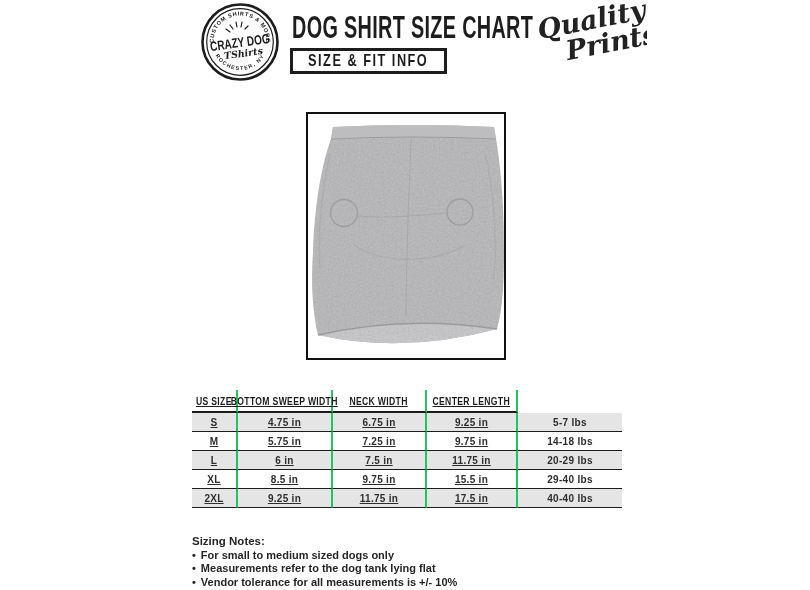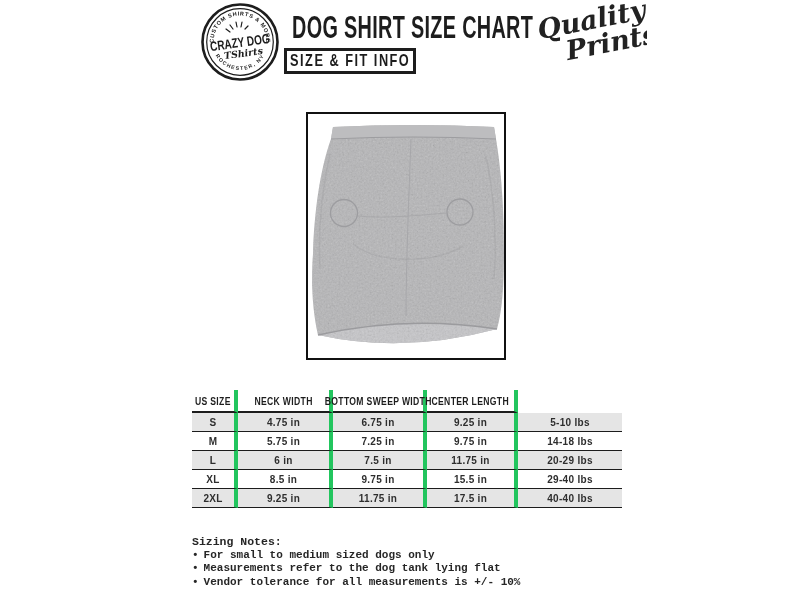--- a/index.html
+++ b/index.html
@@ -10,21 +10,21 @@
 
   
   .logo-wrap { position:absolute; left:189px; top:0px; width:102px; height:84px; }
   .title-wrap { position:absolute; left:292px; top:10px;text-align:right; }
   .page-title {
     margin:0; font-size:31px; font-weight:700; letter-spacing:0.5px;
     white-space:nowrap; transform:scaleX(0.64); transform-origin:left top;
     color:#1d1d1d;
   }
   .subtitle-box {
-    position:absolute; left:284px; top:48px; width:132px; height:26px;
+    position:absolute; left:290px; top:48px; width:157px; height:26px;
     border:3px solid #1d1d1d; box-sizing:border-box;
     display:flex; align-items:center; justify-content:center; background:#ffffff;
   }
   .subtitle-text {
     font-size:17px; font-weight:700; letter-spacing:2px; white-space:nowrap;
     display:inline-block; transform:scaleX(0.75); color:#1d1d1d;
   }
   .quality-wrap { position:absolute; left:527px; top:0px; width:120px; height:70px; }
   .quality-wrap text {
     font-family:"DejaVu Serif", serif; font-style:italic; font-weight:700; fill:#222222;
@@ -33,34 +33,34 @@
   
   .shirt-box {
     position:absolute; left:306px; top:112px; width:200px; height:248px;
     border:2px solid #111111; box-sizing:border-box; background:#ffffff;
   }
 
   
   .size-table { position:absolute; left:192px; top:390px; width:430px; }
   .trow { display:grid; grid-template-columns:46px 95px 94px 91px 104px; }
   .cell { display:flex; align-items:center; justify-content:center; box-sizing:border-box; }
-  .c0,.c1,.c2,.c3 { border-right:4px solid #22c55e; }
+  .c0,.c1,.c2,.c3 { border-right:2px solid #22c55e;text-decoration:underline; }
   .th { height:23px; border-bottom:2px solid #1c1c1c; background:#ffffff; }
   .th .cond {
     font-size:10.5px; font-weight:700; letter-spacing:0.4px; white-space:nowrap;
     display:inline-block; transform:scaleX(0.82); color:#1d1d1d;
   }
   .td {
     height:19px; border-bottom:1.5px solid #1c1c1c;
     font-size:10px; font-weight:700; letter-spacing:0.3px; color:#2e2e2e;
   }
   .shade .td { background:#e5e5e5; }
 
   
-  .notes { position:absolute; left:192px; top:535px; color:#262626;font-family:Liberation Mono, monospace; }
+  .notes { position:absolute; left:192px; top:535px; color:#262626; }
   .notes-title { font-size:11.5px; font-weight:700; line-height:13.5px; }
   .note-line { font-size:11px; font-weight:700; line-height:13.5px; }
   .note-line .bullet { margin-right:5px; }
 </style>
 </head>
 <body>
 
 <div class="canvas">
 
   <div class="logo-wrap">
@@ -142,37 +142,37 @@
 
       <path d="M10,221 Q98,201 189,215" fill="none" stroke="#9b9b9e" stroke-width="1.3"></path>
     </svg>
   </div>
 
   <div class="size-table">
     <div class="trow">
       <div class="cell th c0">
           <span class="cond">US SIZE</span>
         </div>
+      <div class="cell th c2">
+          <span class="cond">BOTTOM SWEEP WIDTH</span>
+        </div>
       <div class="cell th c1">
           <span class="cond">NECK WIDTH</span>
-        </div>
-      <div class="cell th c2">
-          <span class="cond">BOTTOM SWEEP WIDTH</span>
         </div>
       <div class="cell th c3">
           <span class="cond">CENTER LENGTH</span>
         </div>
     </div>
 
     <div class="trow shade">
       <div class="cell td c0">S</div>
       <div class="cell td c1">4.75 in</div>
       <div class="cell td c2">6.75 in</div>
       <div class="cell td c3">9.25 in</div>
-      <div class="cell td c4">5-10 lbs</div>
+      <div class="cell td c4">5-7 lbs</div>
     </div>
 
     <div class="trow">
       <div class="cell td c0">M</div>
       <div class="cell td c1">5.75 in</div>
       <div class="cell td c2">7.25 in</div>
       <div class="cell td c3">9.75 in</div>
       <div class="cell td c4">14-18 lbs</div>
     </div>
 

